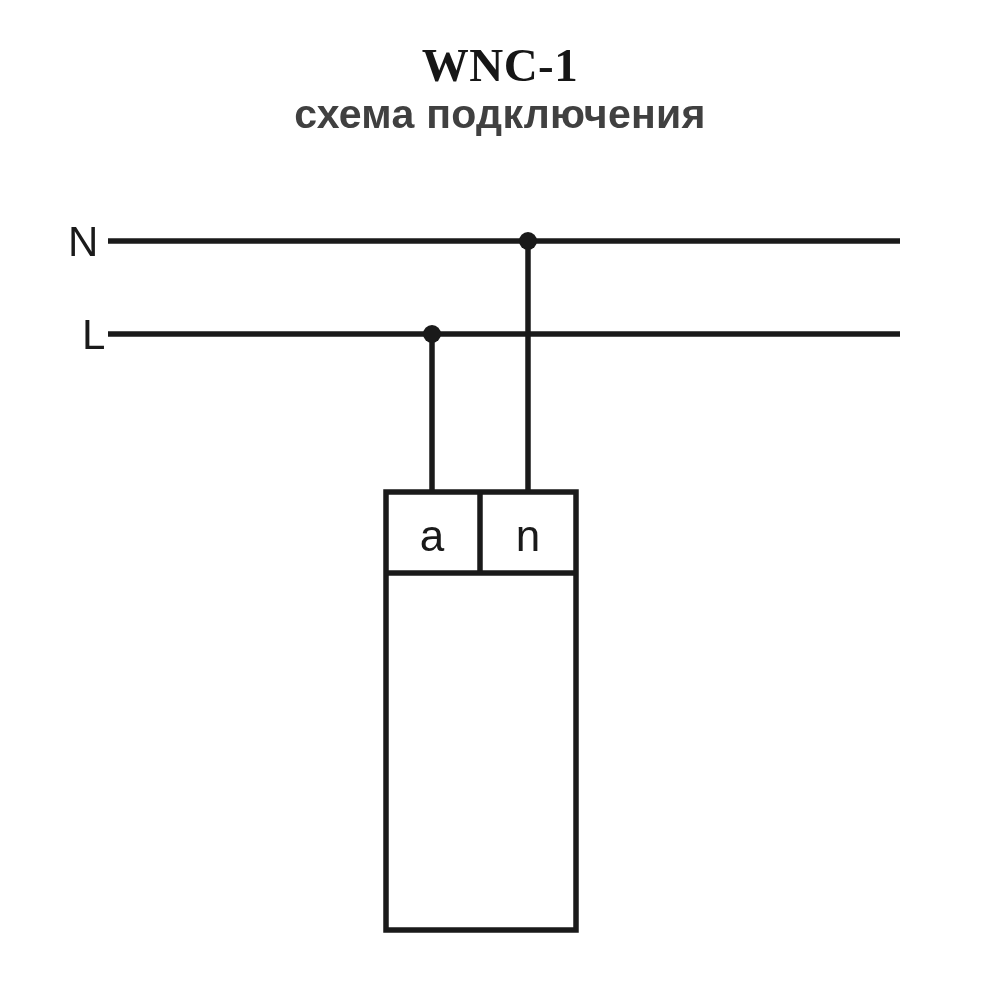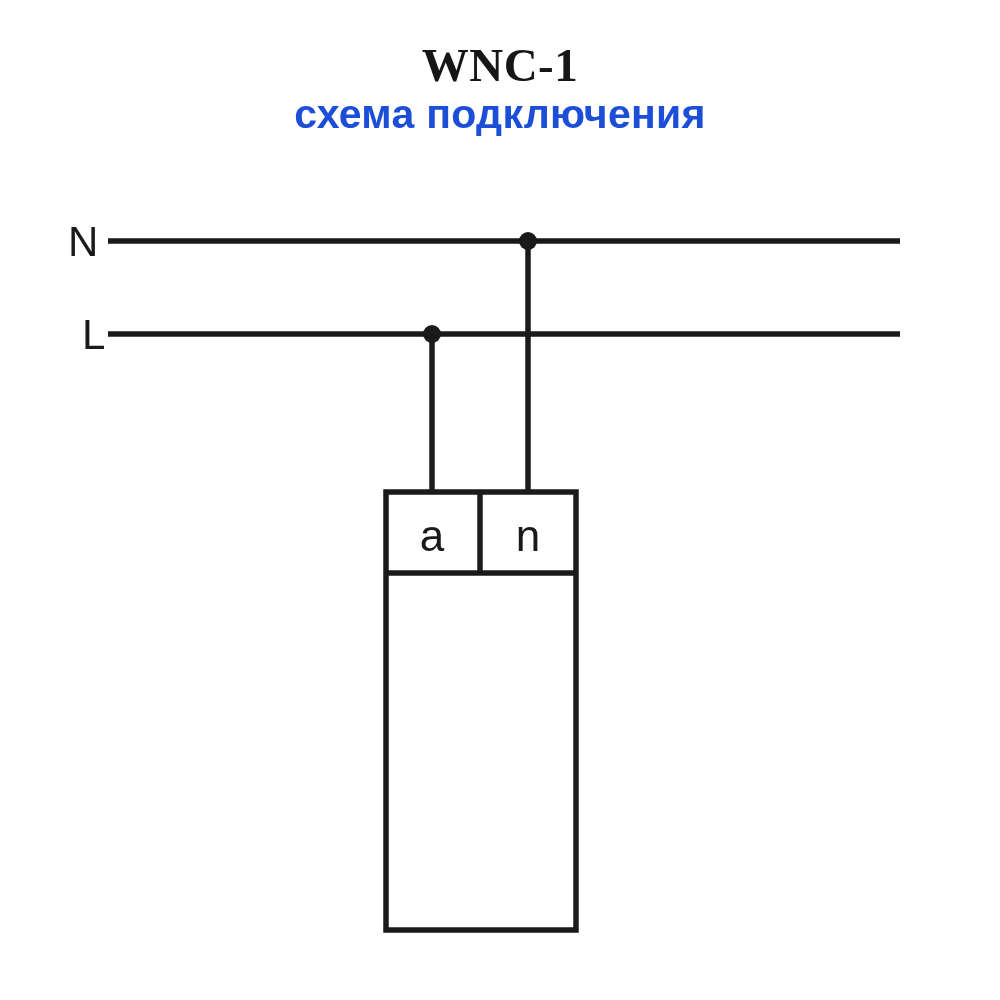--- a/index.html
+++ b/index.html
@@ -33,21 +33,21 @@
     font-size: 47px;
     line-height: 50px;
     color: #161616;
     letter-spacing: 0.5px;
   }
   .title-sub {
     font-family: "Liberation Sans", sans-serif;
     font-weight: bold;
     font-size: 41px;
     line-height: 48px;
-    color: #1d4ed8;
+    color: #404040;
     letter-spacing: 0.3px;
   }
   
   #schematic {
     position: absolute;
     left: 0;
     top: 0;
     width: 1000px;
     height: 1000px;
     display: block;

